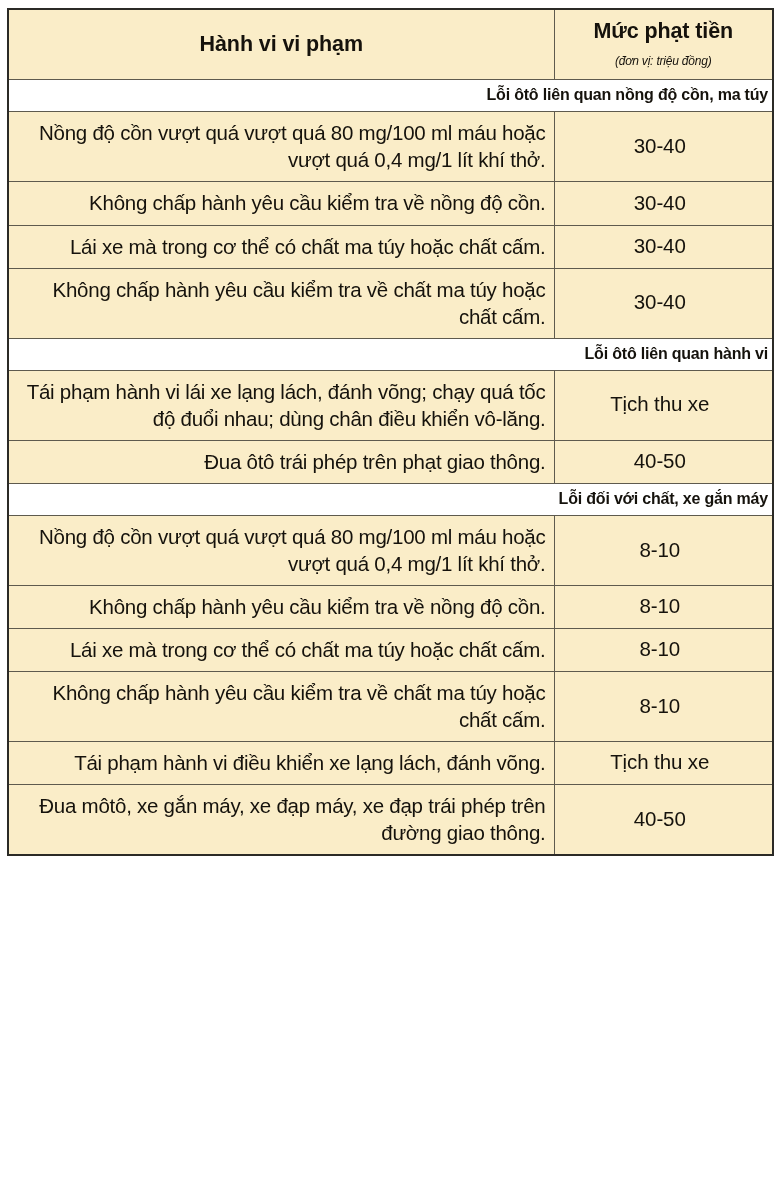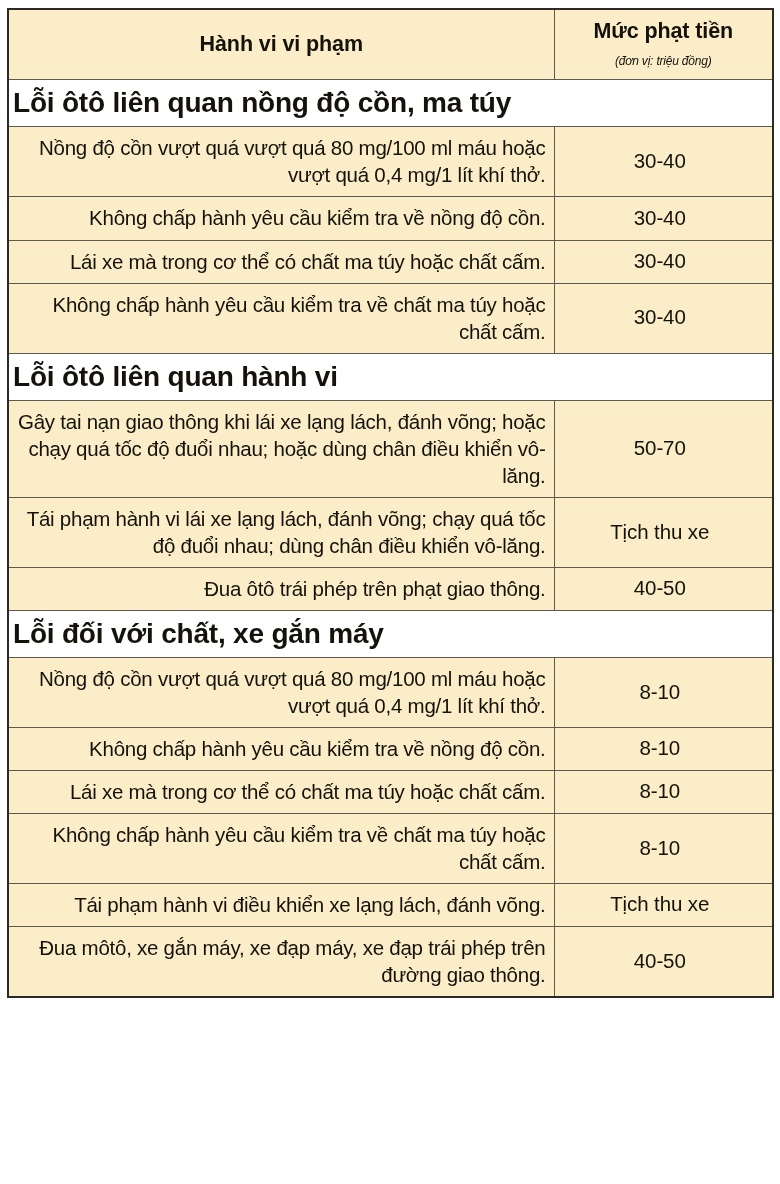--- a/index.html
+++ b/index.html
@@ -54,23 +54,23 @@
     font-style: italic;
     font-size: 12px;
     letter-spacing: -0.2px;
     margin-top: 9px;
   }
   .hdr-behavior { padding-top: 22px; padding-bottom: 22px; }
 
   
   .section-cell {
     background: #ffffff;
-    text-align: left;
+    text-align: right;
     font-weight: bold;
-    font-size: 28px;
+    font-size: 16px;
     padding: 5px 4px 6px 4px;
     line-height: 1.25;
     letter-spacing: -0.2px;
     margin-left: 12px;
   }
 
   
   .desc-cell {
     background: #faedc8;
     text-align: right;
@@ -121,24 +121,20 @@
           <td class="fine-cell">30-40</td>
         </tr>
         <tr>
           <td class="desc-cell">Không chấp hành yêu cầu kiểm tra về chất ma túy hoặc chất cấm.</td>
           <td class="fine-cell">30-40</td>
         </tr>
         <tr>
           <td class="section-cell" colspan="2">Lỗi ôtô liên quan hành vi</td>
         </tr>
         <tr>
-          <td class="desc-cell">Gây tai nạn giao thông khi lái xe lạng lách, đánh võng; hoặc chạy quá tốc độ đuổi nhau; hoặc dùng chân điều khiển vô-lăng.</td>
-          <td class="fine-cell">50-70</td>
-        </tr>
-        <tr>
           <td class="desc-cell">Tái phạm hành vi lái xe lạng lách, đánh võng; chạy quá tốc độ đuổi nhau; dùng chân điều khiển vô-lăng.</td>
           <td class="fine-cell">Tịch thu xe</td>
         </tr>
         <tr>
           <td class="desc-cell">Đua ôtô trái phép trên phạt giao thông.</td>
           <td class="fine-cell">40-50</td>
         </tr>
         <tr>
           <td class="section-cell" colspan="2">Lỗi đối với chất, xe gắn máy</td>
         </tr>

